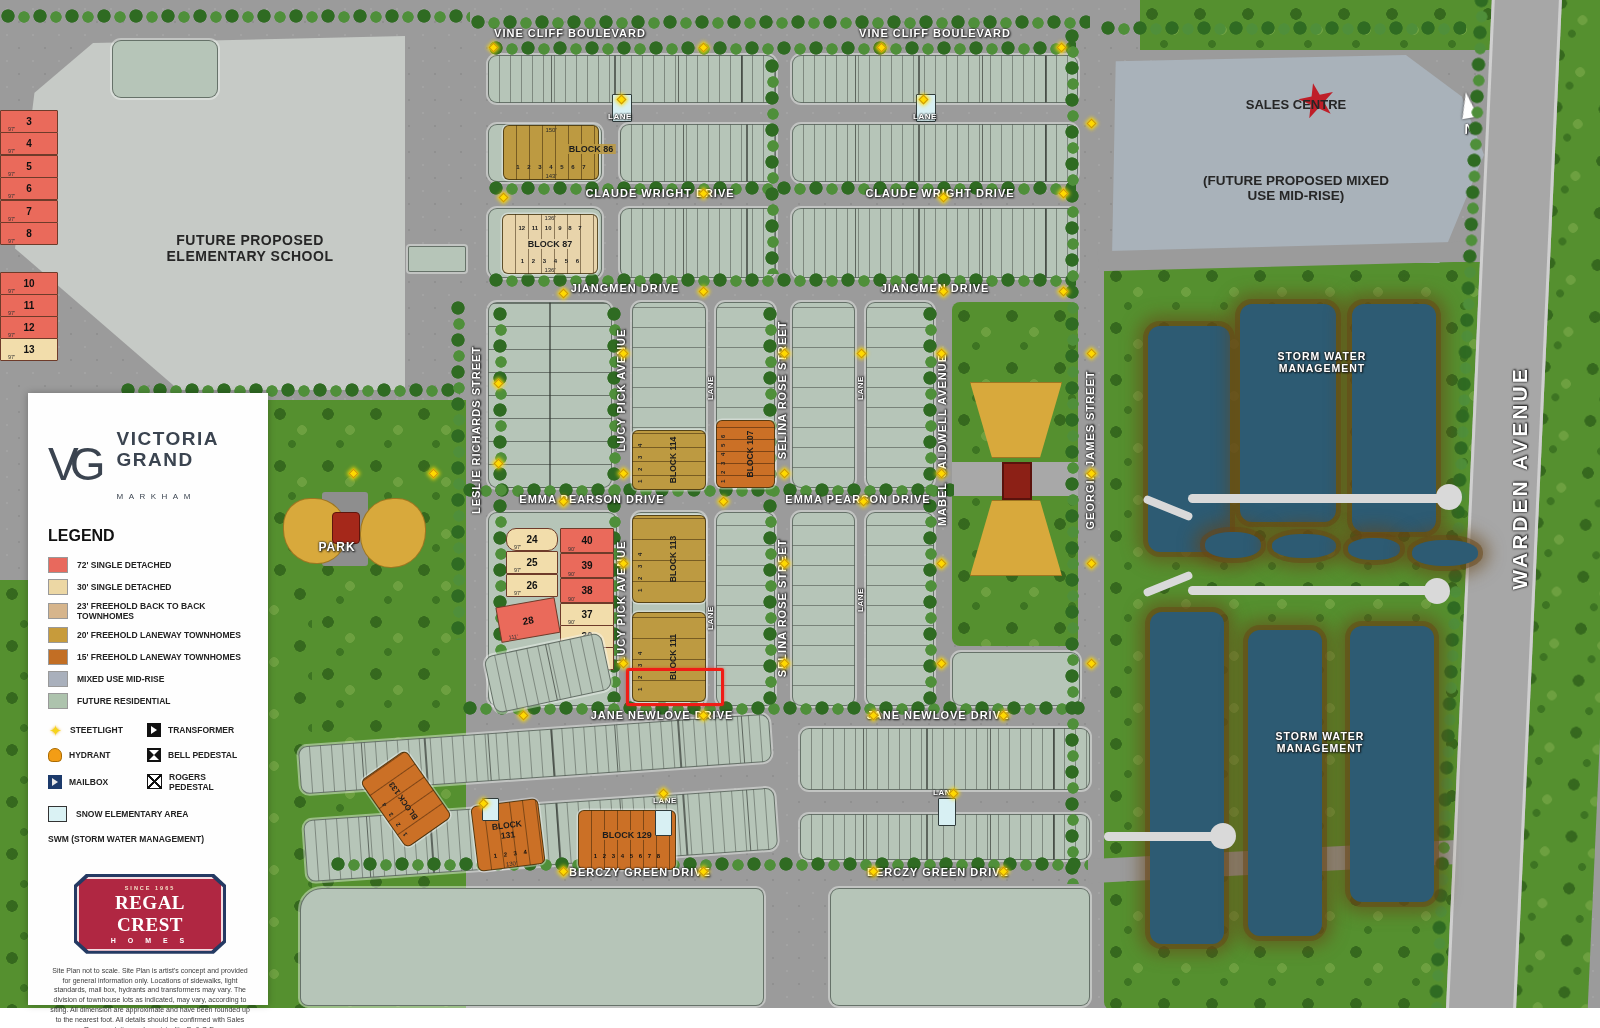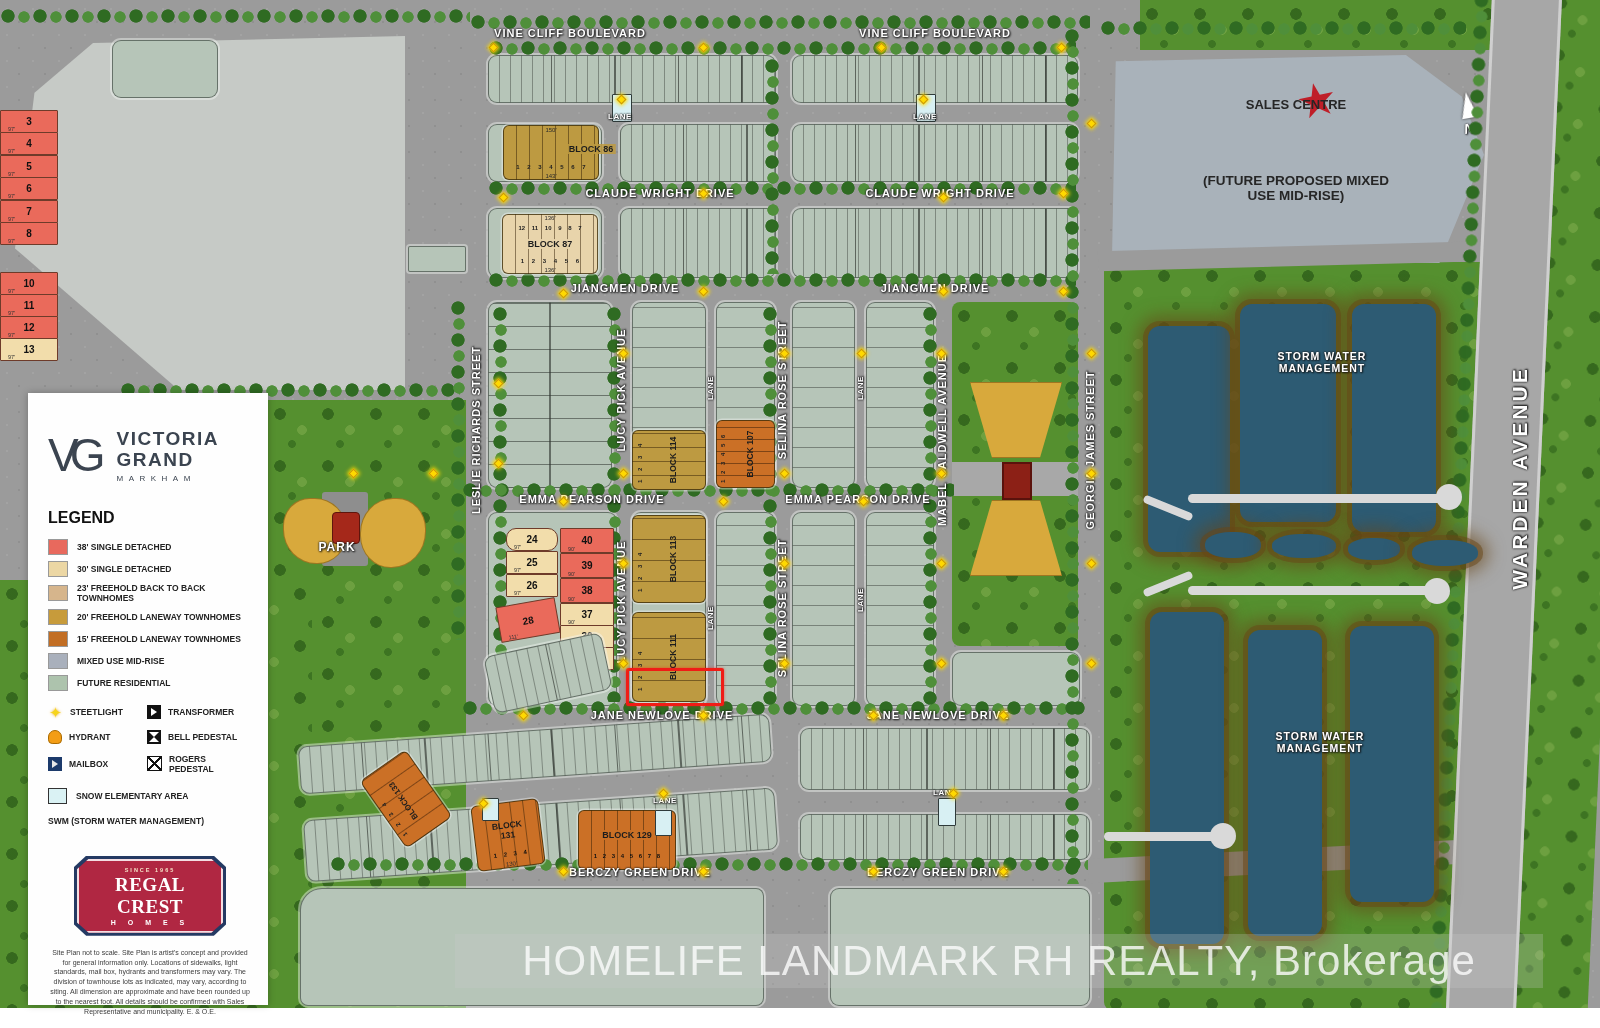--- a/index.html
+++ b/index.html
@@ -56,21 +56,21 @@
   .snow{background:#d8f0f3;border:1.5px solid #2f3a3a;border-radius:1px;}
   .sl{position:absolute;width:5px;height:5px;background:#ffd900;border:.5px solid #c8960a;
     transform:rotate(45deg);box-shadow:0 0 4px 1.5px rgba(255,220,0,.85);}
   .hl-red{border:3.5px solid #f01c16;border-radius:2px;box-shadow:0 0 3px rgba(240,28,22,.6);}
   
   #panel{position:absolute;left:28px;top:393px;width:240px;height:612px;background:#fefefe;
     box-shadow:0 0 7px rgba(0,0,0,.28);padding:36px 16px 10px 20px;box-sizing:border-box;}
   .logo-row{display:flex;align-items:center;gap:10px;}
   .vg{font-size:46px;color:#3b4450;letter-spacing:-9px;font-weight:400;line-height:.9;padding-right:10px;}
   .brand1{font-size:19px;font-weight:bold;color:#3b4450;letter-spacing:1.5px;line-height:1.1;}
-  .brand2{font-size:8px;color:#3b4450;letter-spacing:5.5px;margin-top:3px;}
+  .brand2{font-size:8px;color:#3b4450;letter-spacing:5.5px;margin-top:21px;}
   .leg-title{font-size:16px;font-weight:bold;color:#111;margin:26px 0 12px;}
   .leg-item{display:flex;align-items:center;gap:9px;margin:6px 0;}
   .chip{width:18px;height:14px;border:.5px solid #999;flex:0 0 auto;}
   .leg-txt{font-size:8.5px;font-weight:bold;color:#222;}
   .sym-grid{display:grid;grid-template-columns:95px 1fr;gap:10px 4px;margin-top:14px;}
   .sym{display:flex;align-items:center;gap:7px;}
   .ic{flex:0 0 auto;position:relative;}
   .ic-star{width:15px;height:15px;color:#f6d41b;font-size:15px;line-height:15px;text-align:center;
     text-shadow:0 0 3px #eaa70c;}
   .ic-sq{width:14px;height:14px;background:#111;}
@@ -111,20 +111,21 @@
 
 <div id="canvas">
 
   <div class="abs green" style="left:1104px;top:262px;width:420px;height:748px;border-radius:8px;"></div>
   <div class="abs green" style="left:1526px;top:-10px;width:84px;height:1052px;transform:rotate(2.6deg);"></div>
   <div class="abs green" style="left:268px;top:400px;width:198px;height:628px;"></div>
   <div class="abs green" style="left:0px;top:580px;width:312px;height:448px;"></div>
   <div class="abs green" style="left:1140px;top:0px;width:386px;height:50px;"></div>
 
   <div class="abs poly-gray" style="left:15px;top:36px;width:390px;height:354px;clip-path:polygon(20% 2%,100% 0,100% 100%,42% 100%,0 60%,5% 16%);"></div>
+  <div class="abs lbl big-label" style="left:250px;top:248px;font-size:14px;width:230px;white-space:normal;letter-spacing:.5px;">FUTURE PROPOSED ELEMENTARY SCHOOL</div>
 
   <div class="abs" style="left:1112px;top:55px;width:372px;height:208px;background:#a9b2ba;
        clip-path:polygon(1% 3%,79% 0,94% 20%,100% 48%,88% 100%,0 98%);"></div>
   <div class="abs lbl star" style="left:1296px;top:77px;">★</div>
   <div class="abs lbl big-label" style="left:1296px;top:104px;font-size:13px;">SALES CENTRE</div>
   <div class="abs lbl big-label" style="left:1296px;top:188px;font-size:13.5px;width:215px;white-space:normal;">(FUTURE PROPOSED MIXED USE MID-RISE)</div>
   <div class="abs" style="left:1460px;top:92px;">
     <div class="north-tri"></div>
     <div class="north-n" style="margin:2px 0 0 4px;">N</div>
   </div>
@@ -393,37 +394,36 @@
   <div class="vlab st" style="left:621px;top:602px;">LUCY PICK AVENUE</div>
   <div class="vlab st" style="left:782px;top:390px;">SELINA ROSE STREET</div>
   <div class="vlab st" style="left:782px;top:608px;">SELINA ROSE STREET</div>
   <div class="vlab st" style="left:942px;top:440px;">MABEL CALDWELL AVENUE</div>
   <div class="vlab st" style="left:1090px;top:450px;">GEORGIA JAMES STREET</div>
   <div class="vlab st st-sm" style="left:710px;top:388px;">LANE</div>
   <div class="vlab st st-sm" style="left:710px;top:618px;">LANE</div>
   <div class="vlab st st-sm" style="left:860px;top:388px;">LANE</div>
   <div class="vlab st st-sm" style="left:860px;top:600px;">LANE</div>
 
-  <div class="abs watermark" style="left:455px;top:934px;width:1088px;height:54px;">HOMELIFE LANDMARK RH REALTY, Brokerage</div>
   <div class="abs" style="left:0;top:1008px;width:1600px;height:20px;background:#fff;"></div>
 
   <div id="panel">
     <div class="logo-row">
       <div class="vg">VG</div>
       <div>
         <div class="brand1"><span>VICTORIA</span><br>
         <span>GRAND</span></div>
         <div class="brand2">MARKHAM</div>
       </div>
     </div>
     <div class="leg-title">LEGEND</div>
 
     <div class="leg-item">
         <span class="chip" style="background-color: rgb(232, 105, 93);"></span>
-        <span class="leg-txt">38' SINGLE DETACHED</span>
+        <span class="leg-txt">72' SINGLE DETACHED</span>
       </div>
     <div class="leg-item">
         <span class="chip" style="background-color: rgb(236, 215, 164);"></span>
         <span class="leg-txt">30' SINGLE DETACHED</span>
       </div>
     <div class="leg-item">
         <span class="chip" style="background-color: rgb(214, 181, 140);"></span>
         <span class="leg-txt">23' FREEHOLD BACK TO BACK TOWNHOMES</span>
       </div>
     <div class="leg-item">

